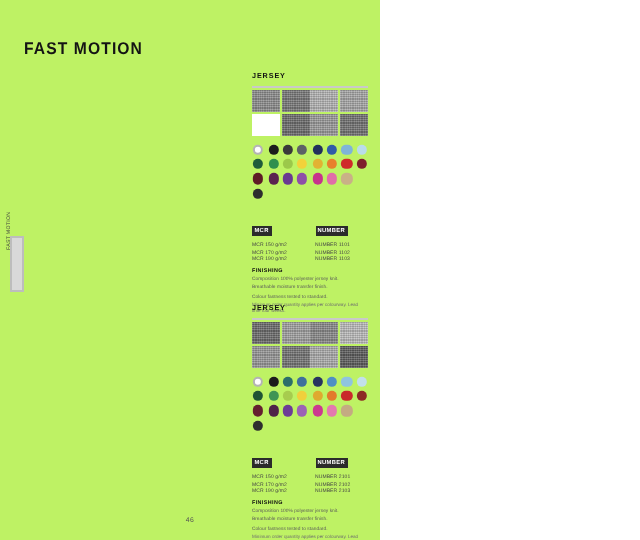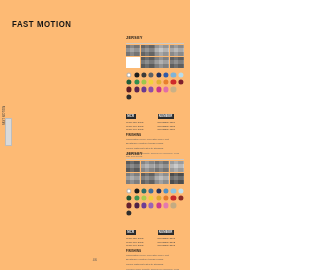--- a/index.html
+++ b/index.html
@@ -13,21 +13,21 @@
     position: relative;
     overflow: hidden;
     font-family: "Liberation Sans", sans-serif;
     color: #1a1a1a;
   }
 
   
   .page {
     position: absolute;
     inset: 0;
-    background: #fdba74;
+    background: #bef264;
     padding-left: 48px;
   }
 
   
   .page-title {
     position: absolute;
     left: 12px;
     top: 19px;
     font-size: 8.5px;
     font-weight: bold;

